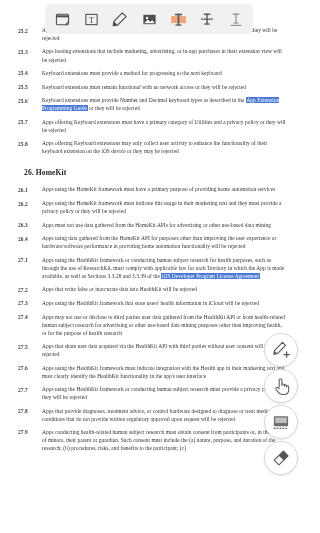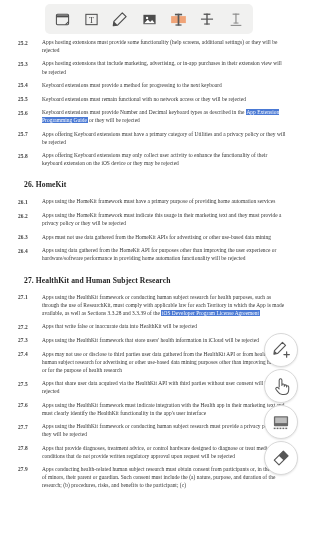--- a/index.html
+++ b/index.html
@@ -41,21 +41,21 @@
     border-radius: 3px;
     position: relative;
     flex: 0 0 auto;
   }
   .tool-btn svg { display: block; }
 
   
   #document-page {
     position: absolute;
     left: 0;
-    top: 38px;
+    top: 26px;
     width: 300px;
     height: 495px;
     background: #ffffff;
     overflow: hidden;
   }
 
   .clause {
     display: flex;
     align-items: flex-start;
     margin: 0 0 5px 0;
@@ -235,21 +235,20 @@
         <div class="clause-text">Apps using the HomeKit framework must indicate this usage in their marketing text and they must provide a privacy policy or they will be rejected</div>
       </div>
       <div class="clause">
         <div class="clause-num">26.3</div>
         <div class="clause-text">Apps must not use data gathered from the HomeKit APIs for advertising or other use-based data mining</div>
       </div>
       <div class="clause">
         <div class="clause-num">26.4</div>
         <div class="clause-text">Apps using data gathered from the HomeKit API for purposes other than improving the user experience or hardware/software performance in providing home automation functionality will be rejected</div>
       </div>
-      <div class="section-heading">27. HealthKit and Human Subject Research</div>
       <div class="clause">
         <div class="clause-num">27.1</div>
         <div class="clause-text"><span>Apps using the HealthKit framework or conducting human subject research for health purposes, such as through the use of ResearchKit, must comply with applicable law for each Territory in which the App is made available, as well as Sections 3.3.28 and 3.3.39 of the </span><span class="link-highlight" style="background: rgb(74, 121, 212);">iOS Developer Program License Agreement</span><span></span></div>
       </div>
       <div class="clause">
         <div class="clause-num">27.2</div>
         <div class="clause-text">Apps that write false or inaccurate data into HealthKit will be rejected</div>
       </div>
       <div class="clause">
         <div class="clause-num">27.3</div>

